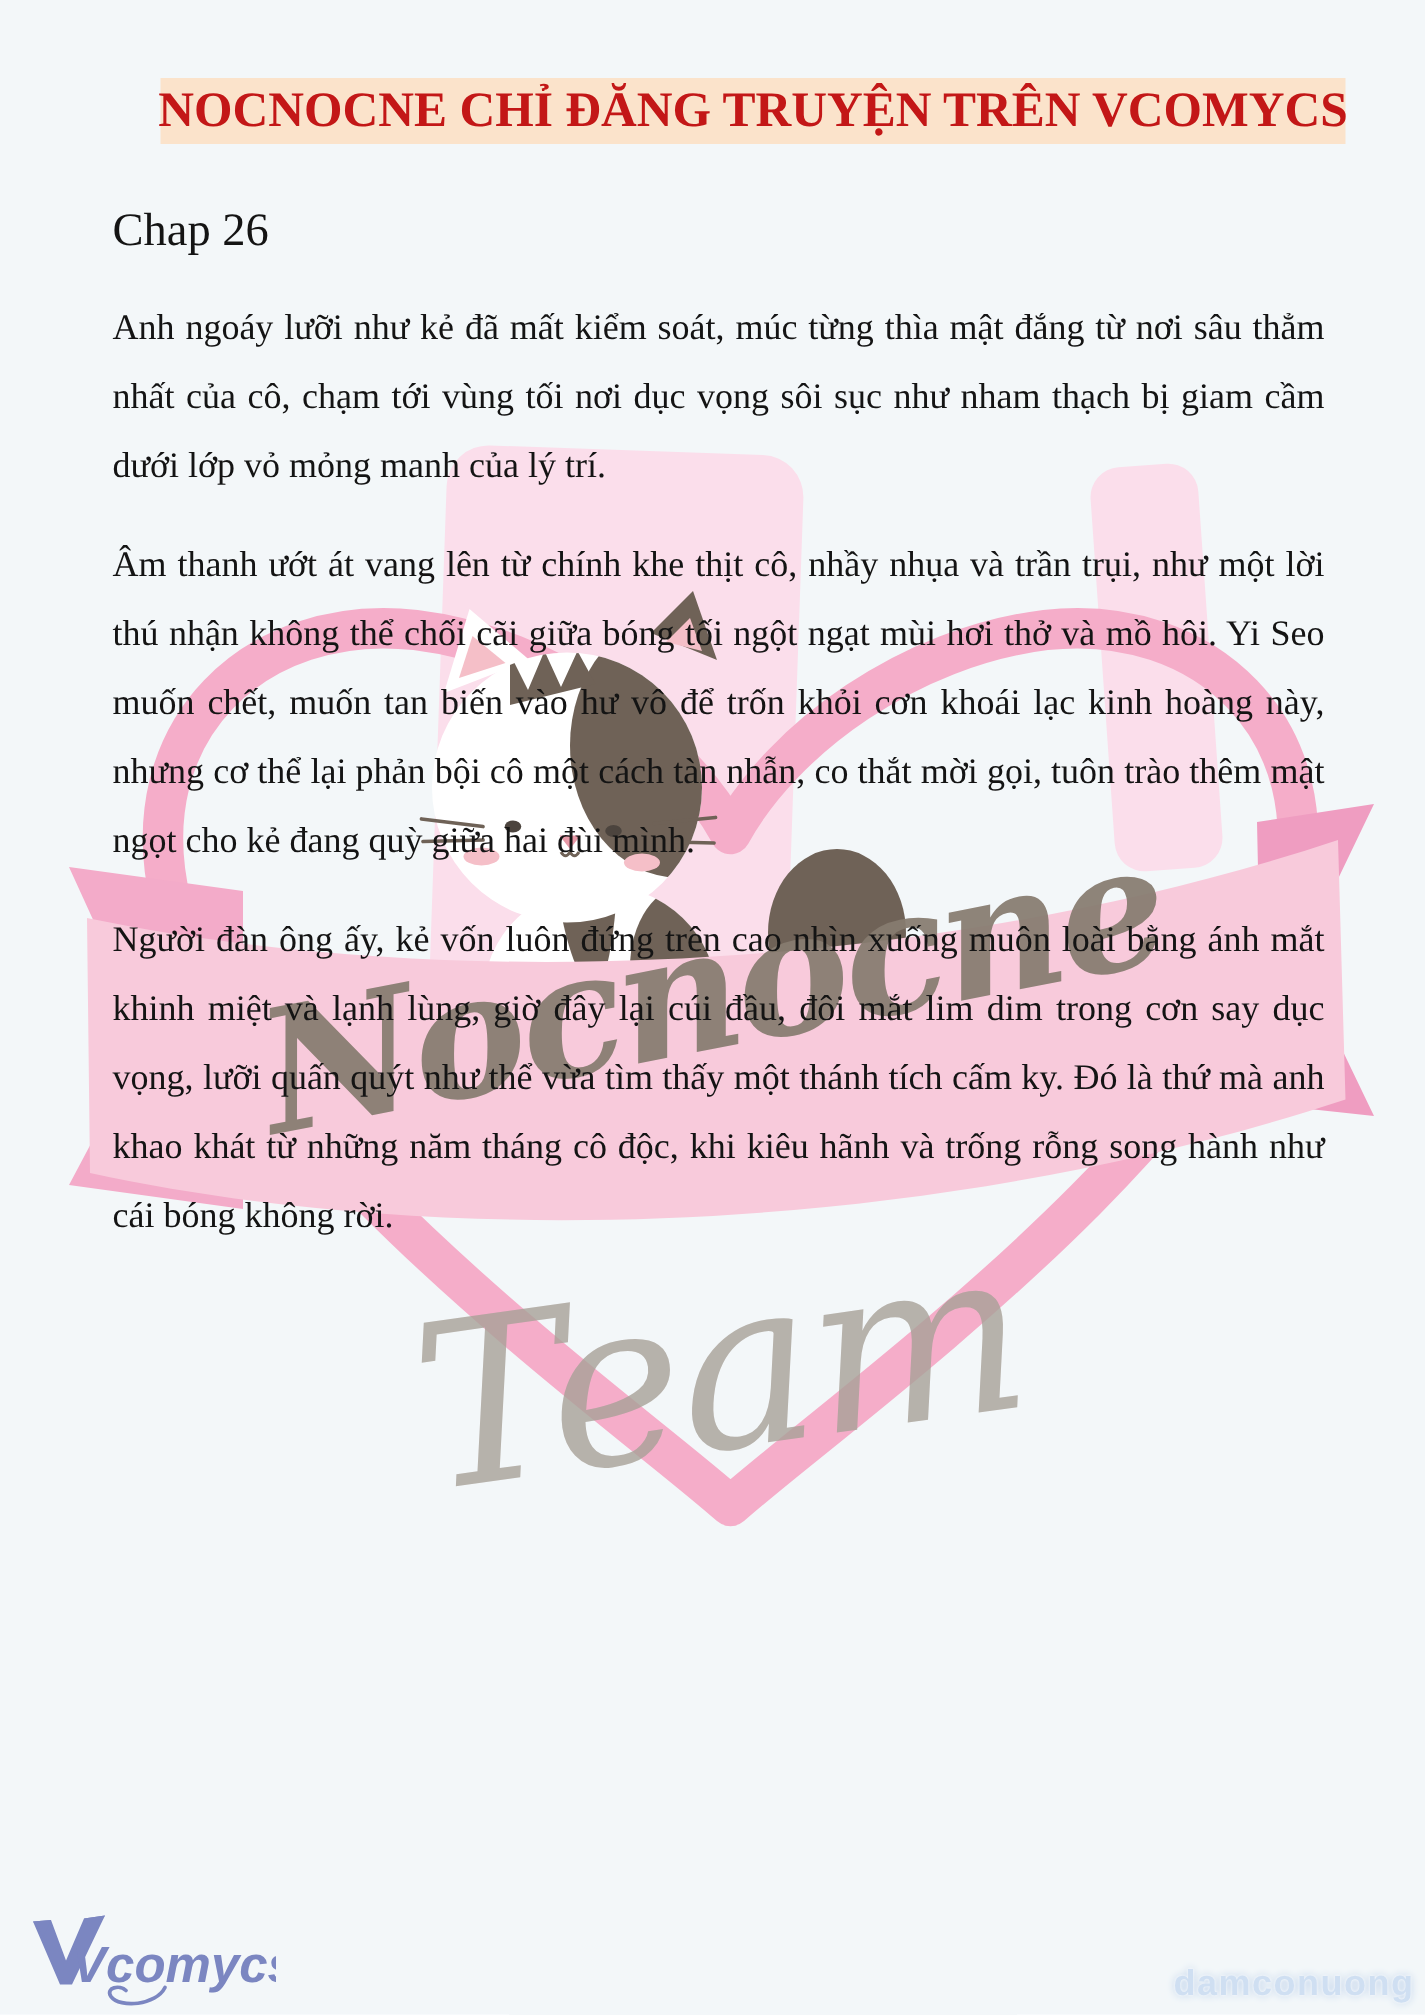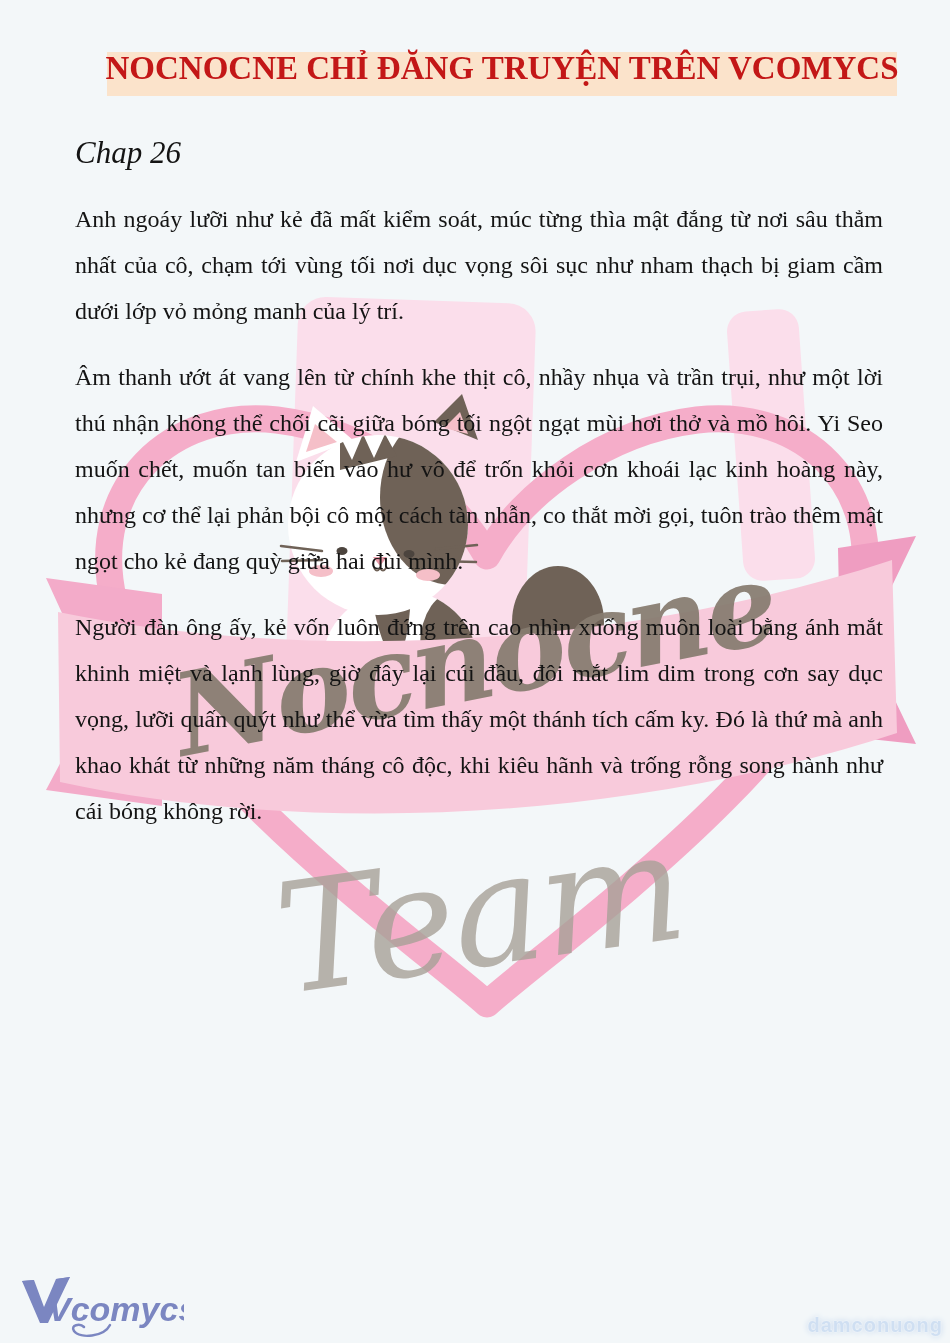--- a/index.html
+++ b/index.html
@@ -9,44 +9,44 @@
     background:#f3f7f9;
     overflow:hidden;
     font-family:"Liberation Serif","DejaVu Serif",serif;
   }
   #watermark{
     position:absolute;left:0;top:0;width:950px;height:1343px;z-index:0;
   }
   #banner{
     position:absolute;left:107px;top:52px;width:790px;height:44px;
     background:#fbe3cb;
-    display:flex;justify-content:center;
+    display:flex;align-items:center;justify-content:center;
     z-index:2;
   }
   #banner .banner-text{
     color:#c31717;font-weight:bold;font-size:33px;line-height:1;
     letter-spacing:0px;white-space:nowrap;
     font-family:"Liberation Serif","DejaVu Serif",serif;
   }
   #textcol{
     position:absolute;left:75px;top:130px;width:808px;z-index:2;
     color:#141414;
   }
   #textcol .chap{
-    font-size:31px;line-height:46px;margin:0 0 20px 0;font-style:italic;
+    font-size:31px;line-height:46px;margin:0 0 20px 0;
   }
   #textcol p.body-par{
     font-size:24px;line-height:46px;margin:0 0 20px 0;
     text-align:justify;text-justify:inter-word;
   }
   #textcol p.body-par:last-child{margin-bottom:0;}
   #footer-credit{
     position:absolute;right:7px;bottom:6px;z-index:2;
     font-family:"Liberation Sans","DejaVu Sans",sans-serif;
-    font-weight:bold;font-size:20px;letter-spacing:1px;
+    font-weight:bold;font-size:24px;letter-spacing:1px;
     color:#cfdff2;
     text-shadow:0 0 2px #ffffff,0 0 6px #b7cde9;
   }
   #vcomycs{
     position:absolute;left:14px;bottom:4px;z-index:2;
   }
 </style>
 </head>
 <body>
 

